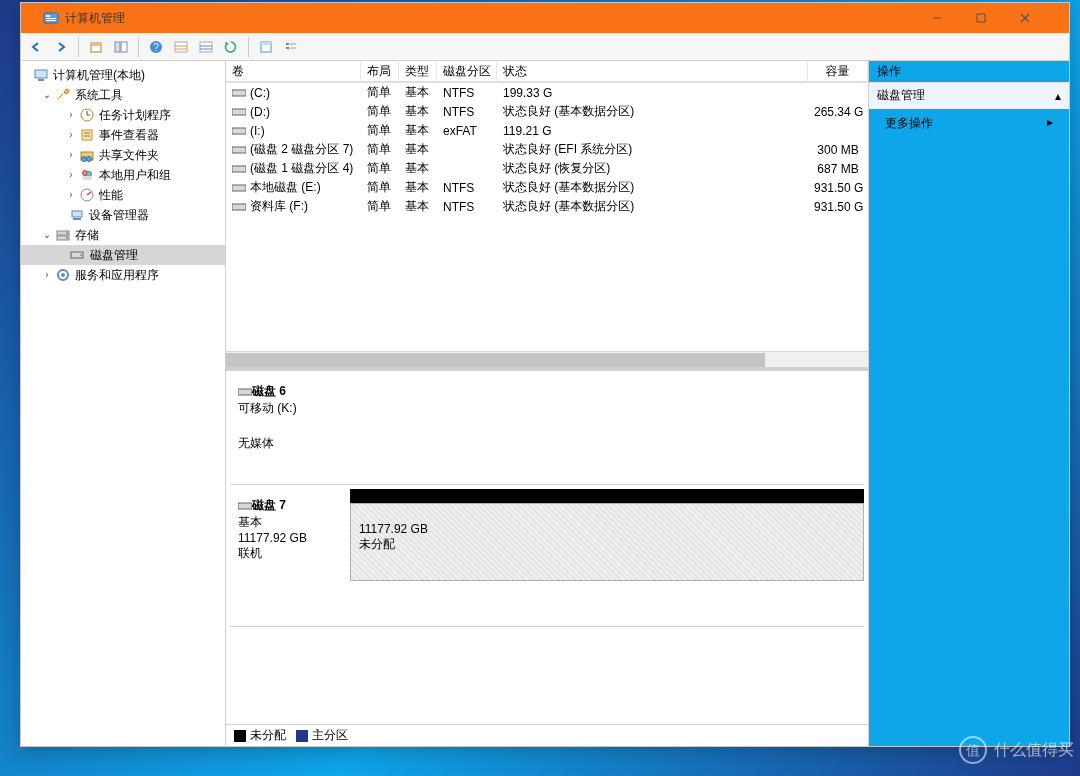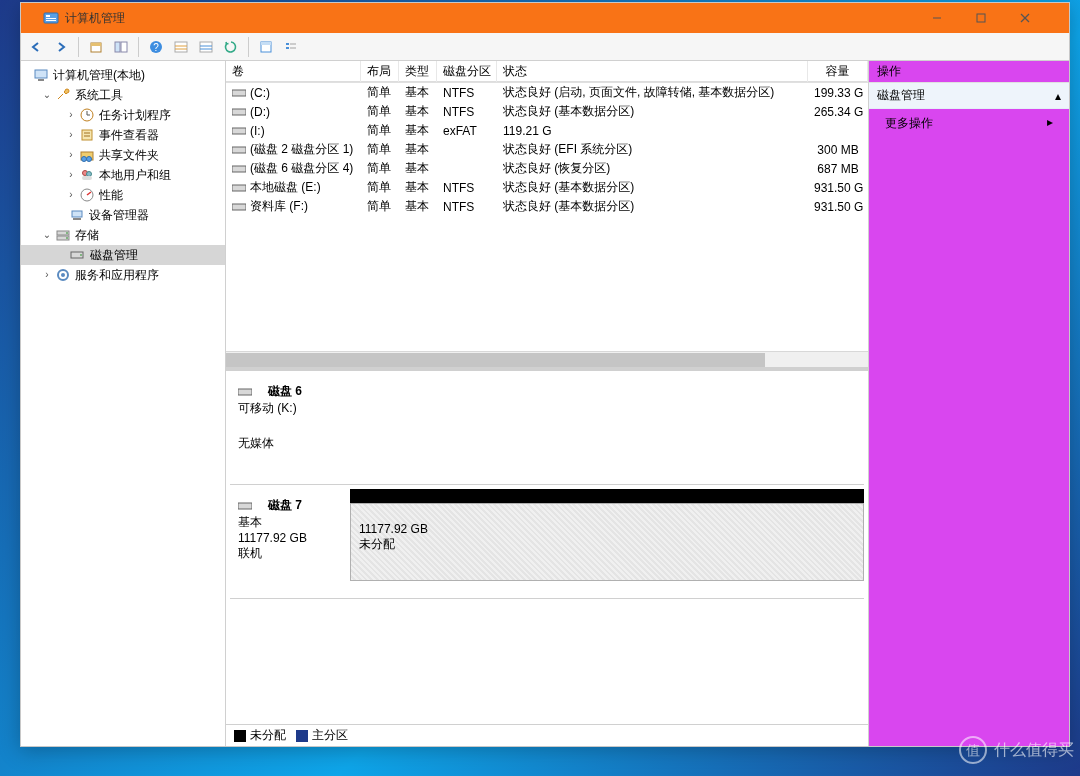--- a/index.html
+++ b/index.html
@@ -39,28 +39,28 @@
   .c-cap { width: 60px; text-align: center; }
   .vol-body { flex: 1; overflow: auto; }
   .vrow { display: flex; height: 19px; align-items: center; }
   .vc { padding: 1px 6px; white-space: nowrap; overflow: hidden; }
   .vc.c-vol { display: flex; align-items: center; gap: 4px; }
   .vol-scroll { height: 16px; background: #f0f0f0; border-top: 1px solid #d8d8d8; display: flex; align-items: center; }
   .vol-scroll .thumb { height: 14px; width: 84%; background: #c5c5c5; margin-left: 0; }
   .disk-pane { flex: 1; overflow: auto; background: #fff; }
   .disk-row { display: flex; border-bottom: 1px solid #d0d0d0; margin: 4px; }
   .disk-info { width: 120px; padding: 8px; background: #fff; }
-  .disk-info .dname { font-weight: bold; display: flex; align-items: center; gap: 16px; }
+  .disk-info .dname { font-weight: bold; display: flex; align-items: center; gap: 0; }
   .disk-vis { flex: 1; position: relative; }
   .disk-vis.nomedia { background: #fff; }
   .disk-vis.unalloc .topbar { height: 14px; background: #000; }
   .disk-vis.unalloc .hatch { height: 78px; border: 1px solid #b0b0b0; background: repeating-linear-gradient(45deg, #f0f0f0, #f0f0f0 2px, #e4e4e4 2px, #e4e4e4 4px); padding: 18px 8px 0 8px; }
   .legend-row { border-top: 1px solid #d0d0d0; height: 22px; display: flex; align-items: center; gap: 10px; padding: 0 8px; }
   .legend-sw { width: 12px; height: 12px; display: inline-block; margin-right: 4px; vertical-align: middle; }
-  .actions-pane { width: 200px; background: #d946ef; display: flex; flex-direction: column; }
+  .actions-pane { width: 200px; background: #0ea5e9; display: flex; flex-direction: column; }
   .actions-head { height: 22px; padding: 2px 8px; border-bottom: 1px solid #e0e0e0; font-weight: normal; }
   .action-cat { background: #eef4fb; padding: 4px 8px; display: flex; align-items: center; justify-content: space-between; border-bottom: 1px solid #e5eef8; }
   .action-item { padding: 6px 16px; display: flex; justify-content: space-between; }
   .watermark { position: absolute; right: 6px; bottom: 6px; width: 200px; height: 40px; color: rgba(255,255,255,.6); font-size: 16px; display: flex; align-items: center; justify-content: flex-end; gap: 6px; pointer-events: none; }
   svg { display: block; }
 </style>
 </head>
 <body>
 <div class="desktop">
   <div class="window">
@@ -299,21 +299,20 @@
                   <span>
                     <svg width="14" height="10">
                       <rect x="0" y="2" width="14" height="6" fill="#d8d8d8" stroke="#666"></rect>
                     </svg>
                   </span>
                   <span>(C:)</span>
                 </div>
               <div class="vc c-lay">简单</div>
               <div class="vc c-typ">基本</div>
               <div class="vc c-fs">NTFS</div>
-              <div class="vc c-st">状态良好 (启动, 页面文件, 故障转储, 基本数据分区)</div>
               <div class="vc c-cap">199.33 G</div>
             </div>
             <div class="vrow">
               <div class="vc c-vol">
                   <span>
                     <svg width="14" height="10">
                       <rect x="0" y="2" width="14" height="6" fill="#d8d8d8" stroke="#666"></rect>
                     </svg>
                   </span>
                   <span>(D:)</span>
@@ -338,36 +337,36 @@
               <div class="vc c-fs">exFAT</div>
               <div class="vc c-cap">119.21 G</div>
             </div>
             <div class="vrow">
               <div class="vc c-vol">
                   <span>
                     <svg width="14" height="10">
                       <rect x="0" y="2" width="14" height="6" fill="#d8d8d8" stroke="#666"></rect>
                     </svg>
                   </span>
-                  <span>(磁盘 2 磁盘分区 1)</span>
+                  <span>(磁盘 2 磁盘分区 7)</span>
                 </div>
               <div class="vc c-lay">简单</div>
               <div class="vc c-typ">基本</div>
               <div class="vc c-fs"></div>
               <div class="vc c-st">状态良好 (EFI 系统分区)</div>
               <div class="vc c-cap">300 MB</div>
             </div>
             <div class="vrow">
               <div class="vc c-vol">
                   <span>
                     <svg width="14" height="10">
                       <rect x="0" y="2" width="14" height="6" fill="#d8d8d8" stroke="#666"></rect>
                     </svg>
                   </span>
-                  <span>(磁盘 6 磁盘分区 4)</span>
+                  <span>(磁盘 1 磁盘分区 4)</span>
                 </div>
               <div class="vc c-lay">简单</div>
               <div class="vc c-typ">基本</div>
               <div class="vc c-fs"></div>
               <div class="vc c-st">状态良好 (恢复分区)</div>
               <div class="vc c-cap">687 MB</div>
             </div>
             <div class="vrow">
               <div class="vc c-vol">
                   <span>
@@ -415,21 +414,21 @@
                   </span>
                   <span>磁盘 6</span>
                 </div>
               <div>可移动 (K:)</div>
               <div style="height:18px;"></div>
               <div>无媒体</div>
             </div>
             <div class="disk-vis nomedia"></div>
           </div>
 
-          <div class="disk-row" style="height:110px;">
+          <div class="disk-row" style="height:138px;">
             <div class="disk-info">
               <div class="dname">
                   <span>
                     <svg width="14" height="10">
                       <rect x="0" y="2" width="14" height="6" fill="#d8d8d8" stroke="#666"></rect>
                     </svg>
                   </span>
                   <span>磁盘 7</span>
                 </div>
               <div>基本</div>

